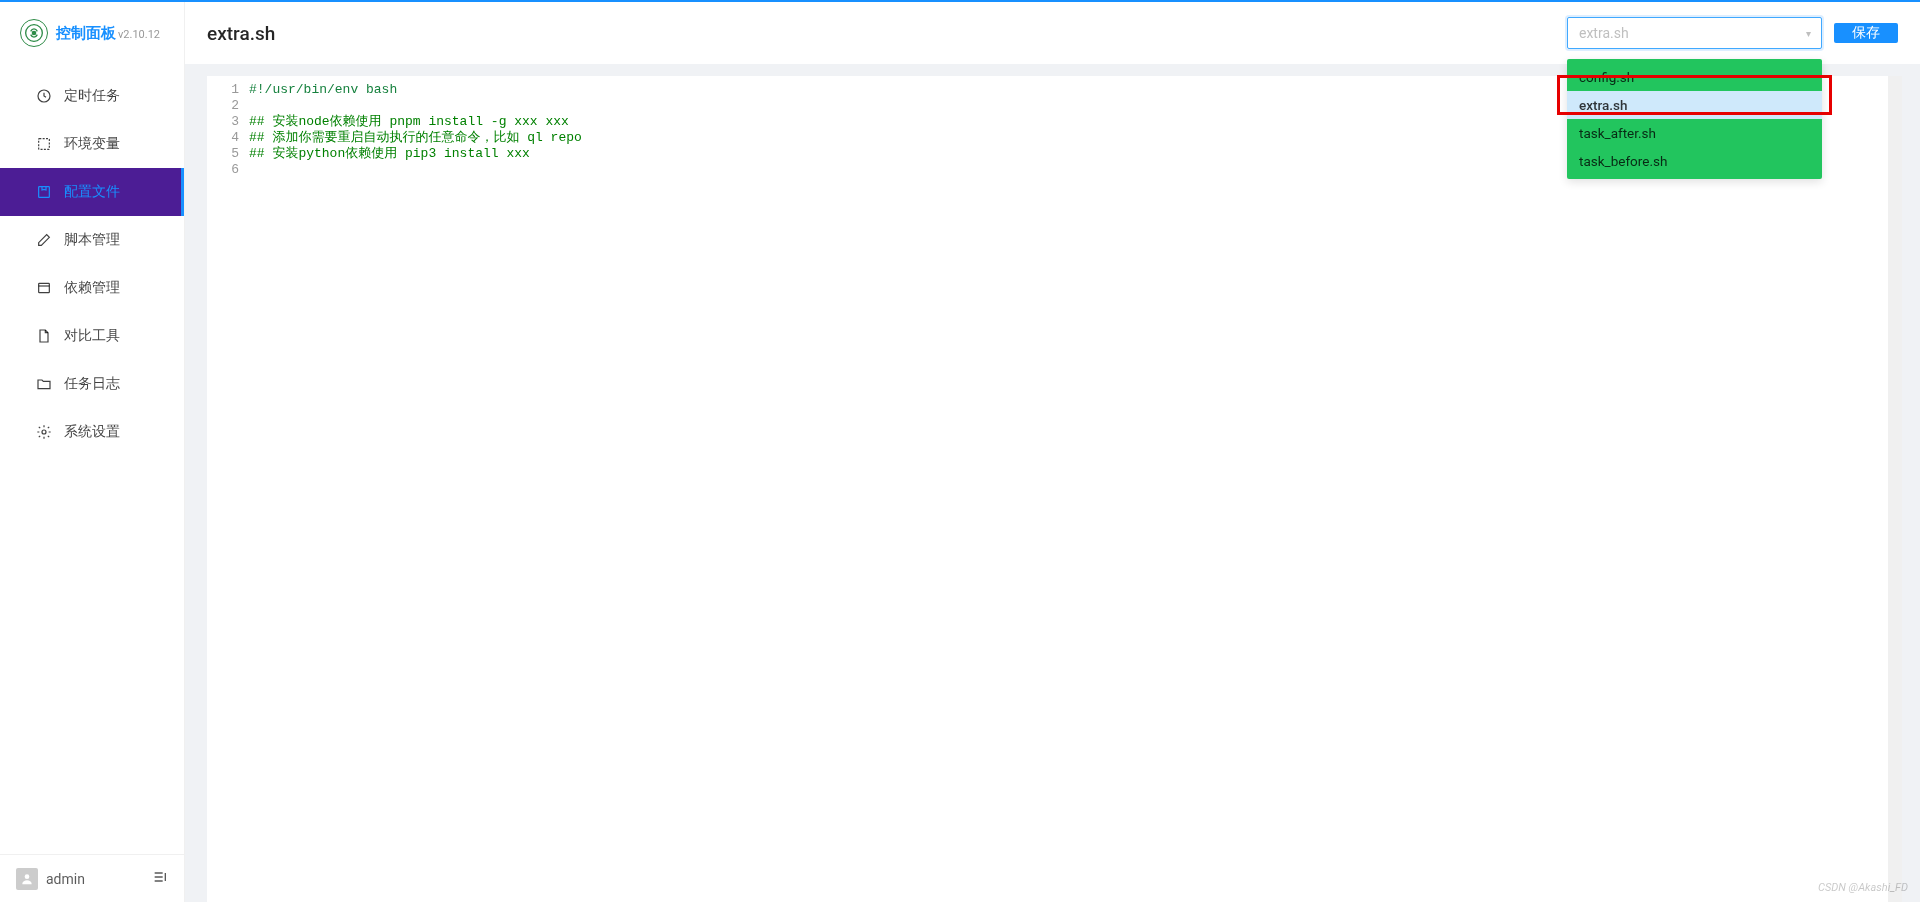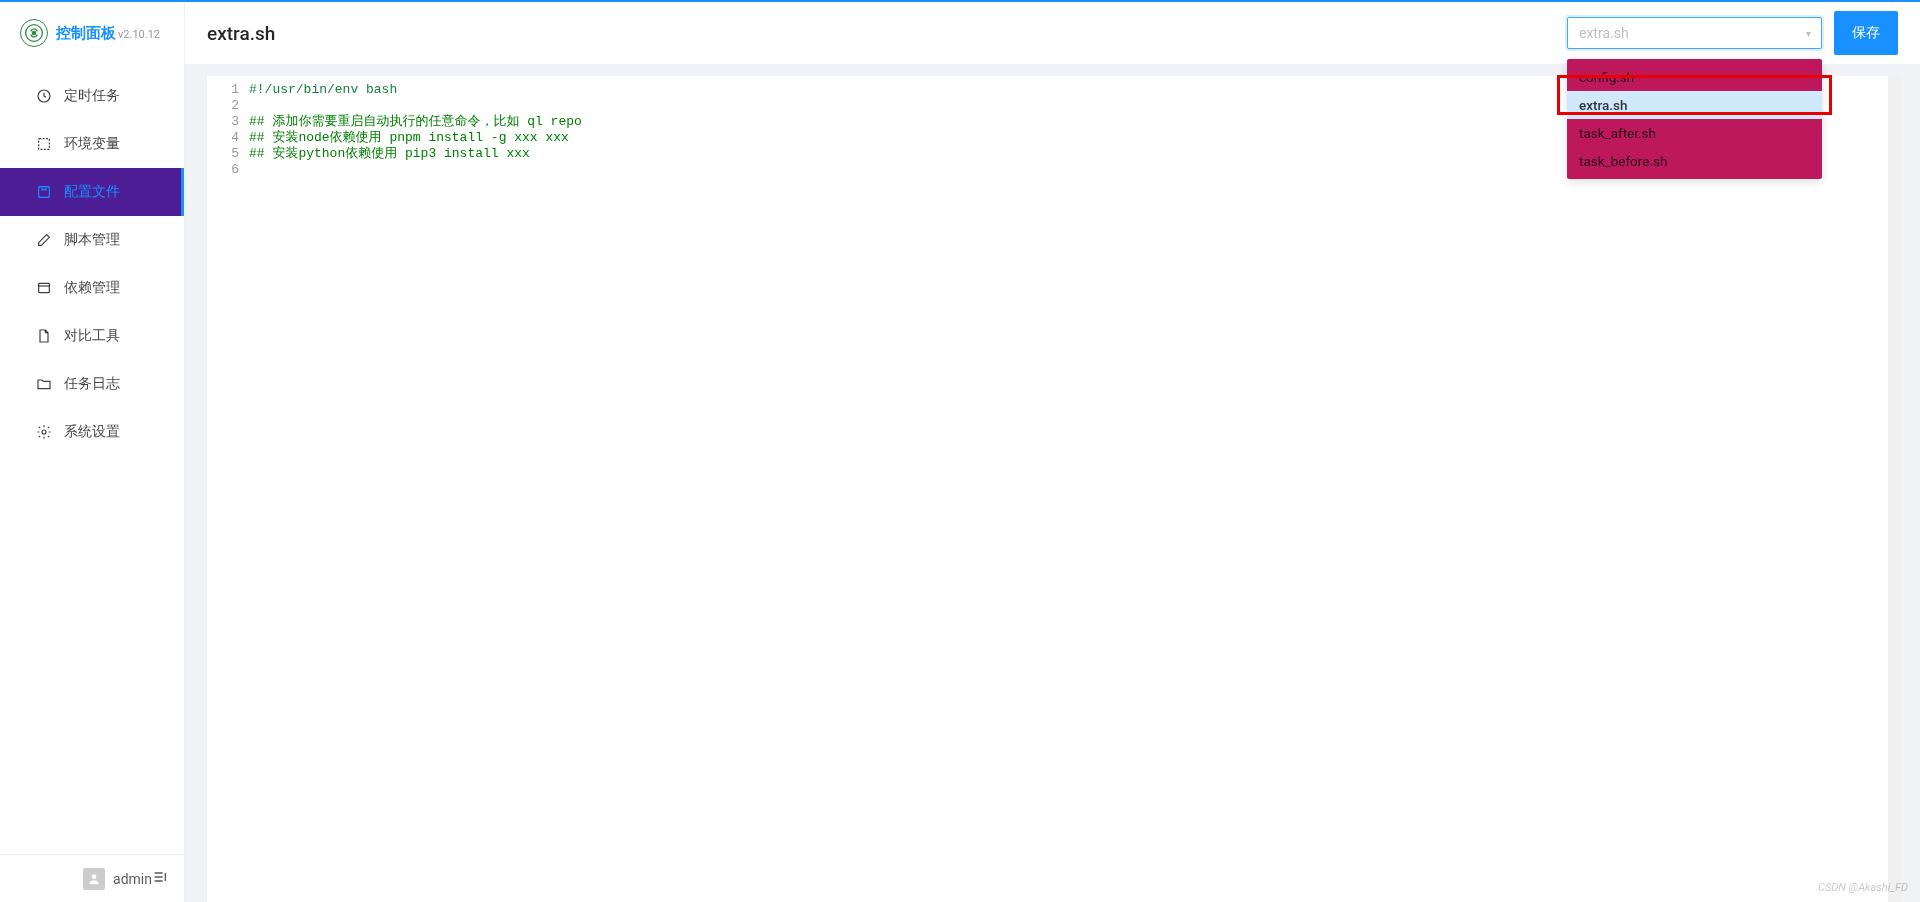--- a/index.html
+++ b/index.html
@@ -89,21 +89,21 @@
       height: 16px;
       display: inline-flex;
       align-items: center;
       justify-content: center;
     }
     .sidebar-footer {
       border-top: 1px solid #f0f0f0;
       height: 48px;
       display: flex;
       align-items: center;
-      justify-content: flex-end;
+      justify-content: space-between;
       padding: 0 16px;
     }
     .user-info {
       display: flex;
       align-items: center;
       gap: 8px;
       color: rgba(0,0,0,0.65);
     }
     .avatar {
       width: 22px;
@@ -165,21 +165,21 @@
       top: 50%;
       transform: translateY(-50%);
       color: #bfbfbf;
       font-size: 10px;
     }
     .dropdown {
       position: absolute;
       top: 42px;
       left: 0;
       width: 255px;
-      background: #be185d;
+      background: #22c55e;
       border-radius: 2px;
       box-shadow: 0 3px 10px rgba(0,0,0,0.12);
       z-index: 1000;
       overflow: hidden;
       padding: 4px 0;
     }
     .dropdown-item {
       padding: 6px 12px;
       cursor: pointer;
       color: rgba(0,0,0,0.78);
@@ -193,21 +193,21 @@
       position: absolute;
       border: 3px solid #e60000;
       top: 58px;
       left: -10px;
       width: 275px;
       height: 40px;
       z-index: 1001;
       pointer-events: none;
     }
     .save-btn {
-      height: 44px;
+      height: 20px;
       padding: 0 18px;
       background: #1890ff;
       color: #fff;
       border: none;
       border-radius: 2px;
       cursor: pointer;
       font-size: 14px;
     }
     .content {
       flex: 1;
@@ -393,20 +393,20 @@
     <div class="content">
       <div class="editor">
         <div class="gutter" id="gutter">
             <div>1</div>
             <div>2</div>
             <div>3</div>
             <div>4</div>
             <div>5</div>
             <div>6</div>
           </div>
-        <div class="code-lines" id="code-lines"><div class="tok-red">#!/usr/bin/env bash</div><div class="">&nbsp;</div><div class="tok-green">## 添加你需要重启自动执行的任意命令，比如 ql repo</div><div class="tok-green">## 安装node依赖使用 pnpm install -g xxx xxx</div><div class="tok-green">## 安装python依赖使用 pip3 install xxx</div><div class="">&nbsp;</div></div>
+        <div class="code-lines" id="code-lines"><div class="tok-red">#!/usr/bin/env bash</div><div class="">&nbsp;</div><div class="tok-green">## 安装node依赖使用 pnpm install -g xxx xxx</div><div class="tok-green">## 添加你需要重启自动执行的任意命令，比如 ql repo</div><div class="tok-green">## 安装python依赖使用 pip3 install xxx</div><div class="">&nbsp;</div></div>
       </div>
       <div class="scrollbar-v"></div>
     </div>
   </main>
 </div>
 
 <div class="watermark">CSDN @Akashi_FD</div>
 
 </body></html>

